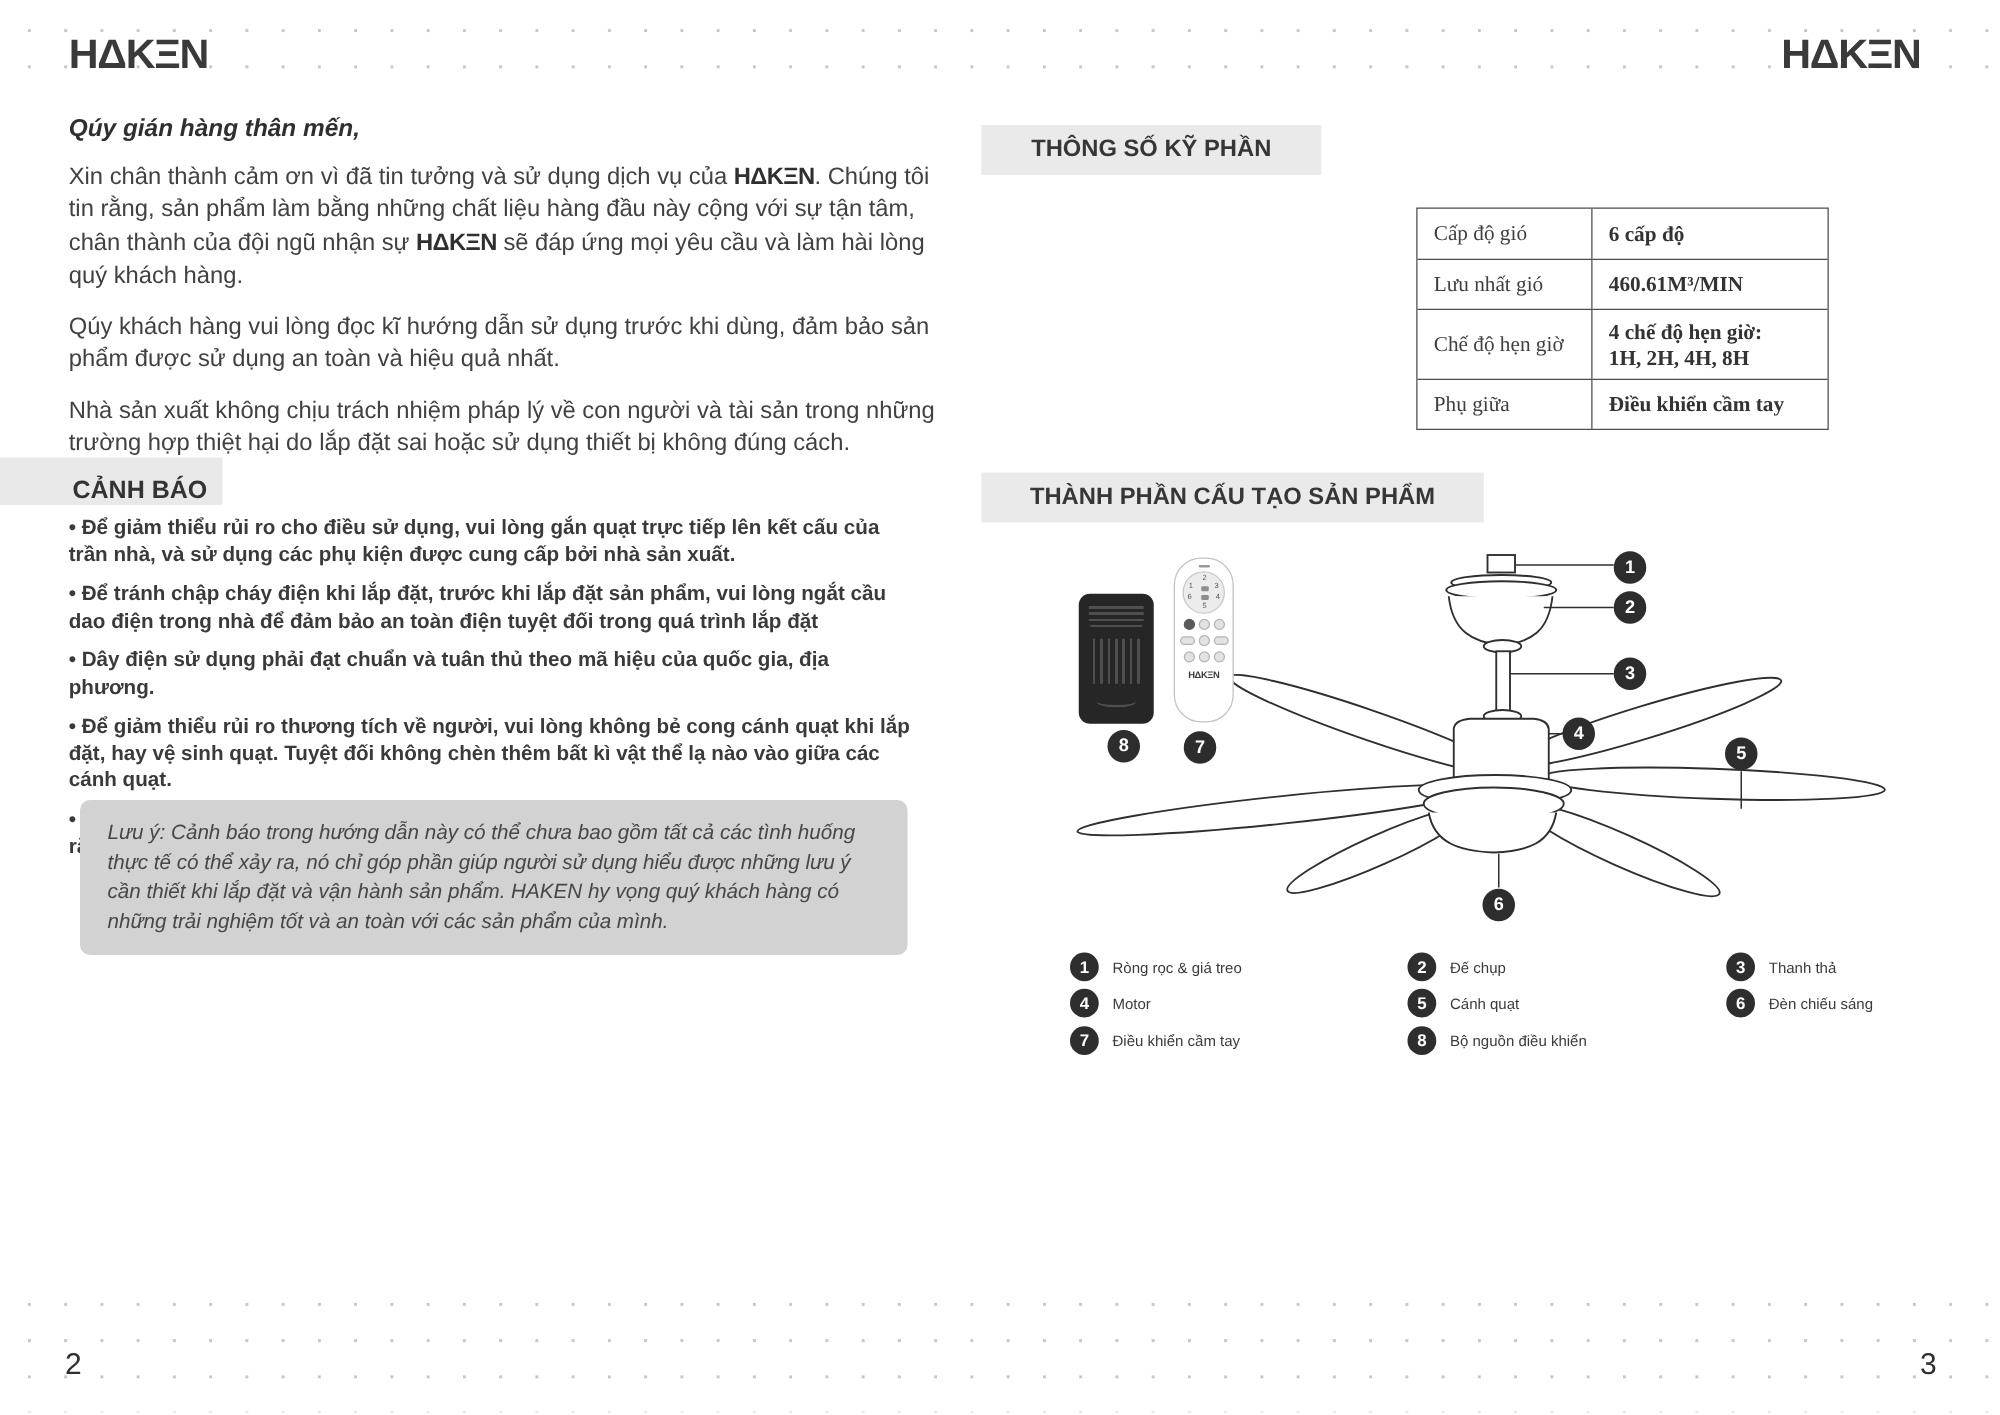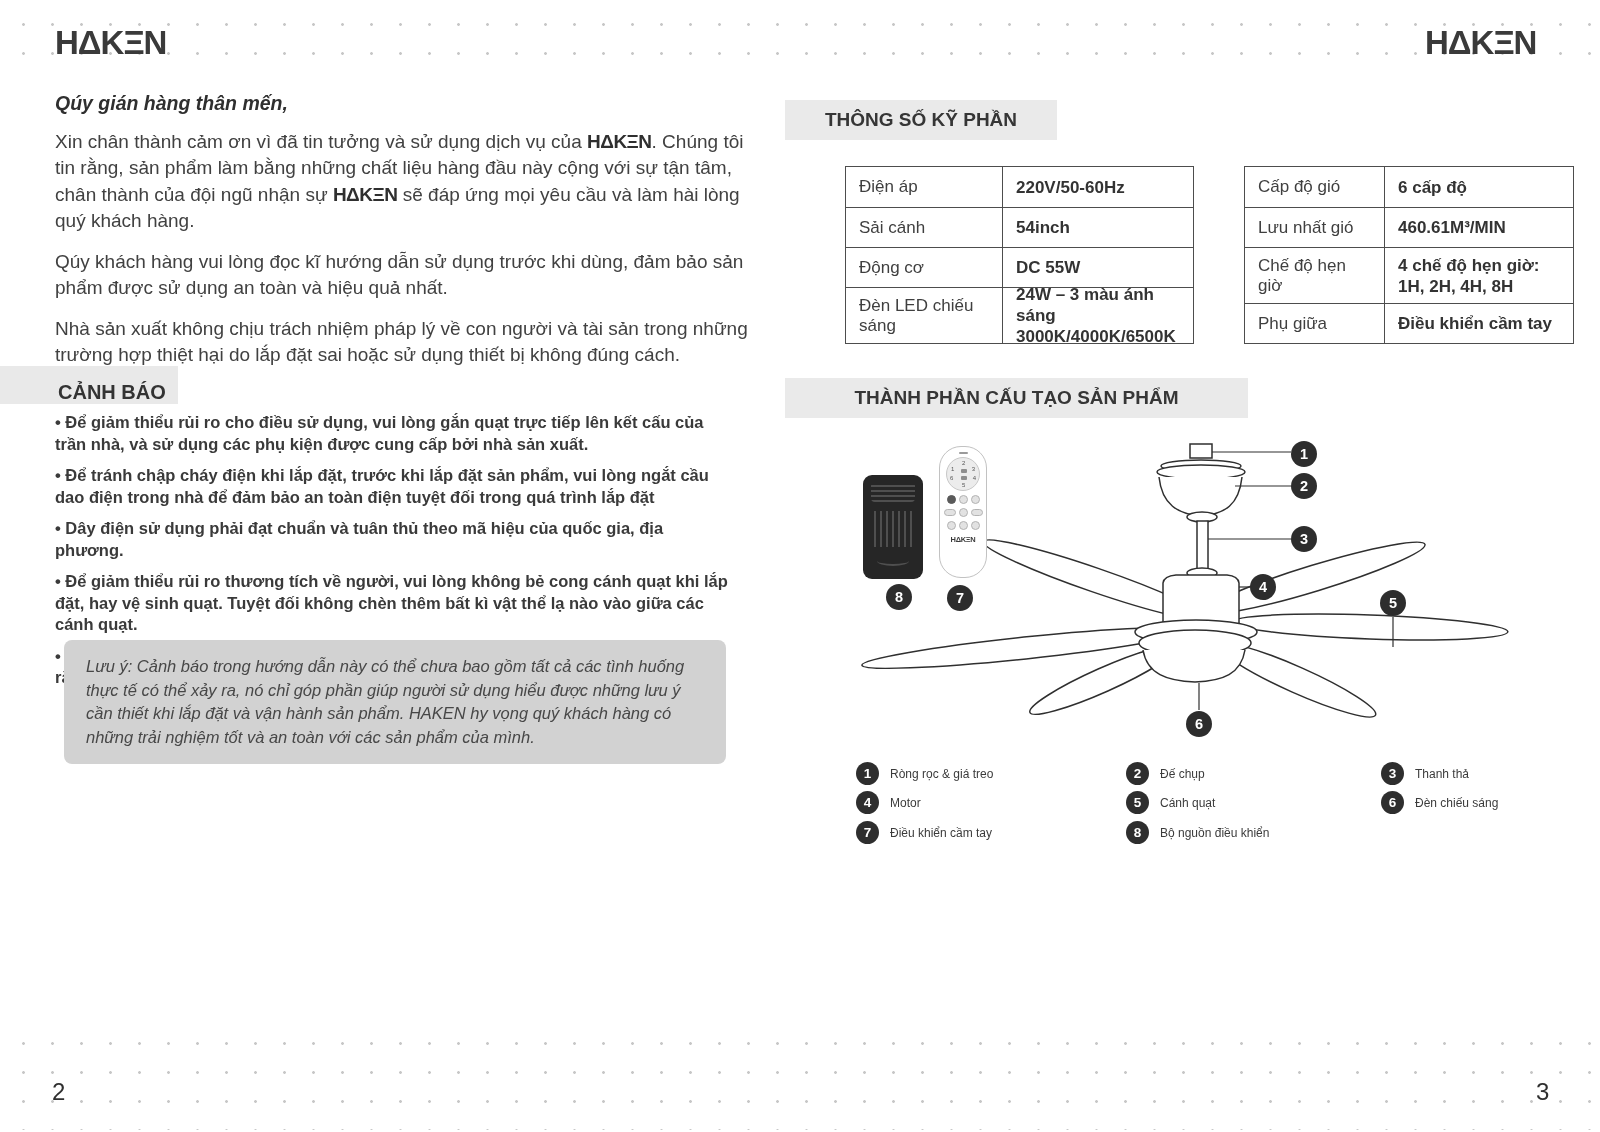--- a/index.html
+++ b/index.html
@@ -27,26 +27,26 @@
 
   .bullets{position:absolute;left:55px;top:412px;width:680px;}
   .bullets div{font-weight:700;font-size:16.5px;line-height:21.5px;color:#3a3a3a;margin-bottom:10px;}
 
   .notebox{position:absolute;left:64px;top:640px;width:618px;background:#d2d2d2;border-radius:8px;
            padding:15px 22px;font-style:italic;font-size:16.5px;line-height:23.5px;color:#474747;}
 
   .band{position:absolute;height:40px;background:#eaeaea;display:flex;align-items:center;justify-content:center;}
   .band span{font-weight:800;font-size:19px;color:#363636;}
   .band.specs{left:785px;top:100px;width:272px;}
-  .band.components{left:785px;top:378px;width:463px;}
+  .band.components{left:785px;top:378px;width:402px;}
 
   
   .spec-table{position:absolute;display:grid;border:1.5px solid #4d4d4d;background:#fff;}
   .spec-table.t1{left:845px;top:166px;width:347px;grid-template-columns:157px 1fr;grid-template-rows:40px 40px 40px 56px;}
-  .spec-table.t2{left:1244px;top:166px;width:328px;grid-template-columns:140px 1fr;grid-template-rows:40px 40px 56px 40px;}
+  .spec-table.t2{left:1133px;top:166px;width:328px;grid-template-columns:140px 1fr;grid-template-rows:40px 40px 56px 40px;font-family:Liberation Serif, serif;}
   .cell{display:flex;align-items:center;padding:0 13px;border-top:1.5px solid #4d4d4d;font-size:17px;}
   .cell.r0{border-top:none;}
   .cell.label{border-right:1.5px solid #4d4d4d;color:#3f3f3f;}
   .cell.value{font-weight:700;color:#333;white-space:pre-line;line-height:21px;}
 
   
   .diagram{position:absolute;left:845px;top:420px;width:690px;height:330px;}
   .diagram svg{position:absolute;left:0;top:0;}
   .co{position:absolute;width:26px;height:26px;border-radius:50%;background:#2d2d2d;color:#fff;
       display:flex;align-items:center;justify-content:center;font-weight:700;font-size:14.5px;}
@@ -113,31 +113,20 @@
     <div>• Để giảm thiểu rủi ro thương tích về người, vui lòng không bẻ cong cánh quạt khi lắp đặt, hay vệ sinh quạt. Tuyệt đối không chèn thêm bất kì vật thể lạ nào vào giữa các cánh quạt.</div>
     <div>• Để hạn chế cháy nổ, chập điện hoặc hỏng motor quạt, vui lòng không dùng vật thể rắn để kiểm soát, làm gián đoạn quá trình hoạt động của quạt.</div>
   </div>
 
   <div class="notebox">Lưu ý: Cảnh báo trong hướng dẫn này có thể chưa bao gồm tất cả các tình huống thực tế có thể xảy ra, nó chỉ góp phần giúp người sử dụng hiểu được những lưu ý cần thiết khi lắp đặt và vận hành sản phẩm. HAKEN hy vọng quý khách hàng có những trải nghiệm tốt và an toàn với các sản phẩm của mình.</div>
 
   <div class="band specs">
     <span>THÔNG SỐ KỸ PHẦN</span>
   </div>
 
-  <div class="spec-table t1">
-    <div class="cell label r0">Điện áp</div>
-    <div class="cell value r0">220V/50-60Hz</div>
-    <div class="cell label">Sải cánh</div>
-    <div class="cell value">54inch</div>
-    <div class="cell label">Động cơ</div>
-    <div class="cell value">DC 55W</div>
-    <div class="cell label">Đèn LED chiếu sáng</div>
-    <div class="cell value">24W – 3 màu ánh sáng
-3000K/4000K/6500K</div>
-  </div>
 
   <div class="spec-table t2">
     <div class="cell label r0">Cấp độ gió</div>
     <div class="cell value r0">6 cấp độ</div>
     <div class="cell label">Lưu nhất gió</div>
     <div class="cell value">460.61M³/MIN</div>
     <div class="cell label">Chế độ hẹn giờ</div>
     <div class="cell value">4 chế độ hẹn giờ:
 1H, 2H, 4H, 8H</div>
     <div class="cell label">Phụ giữa</div>

